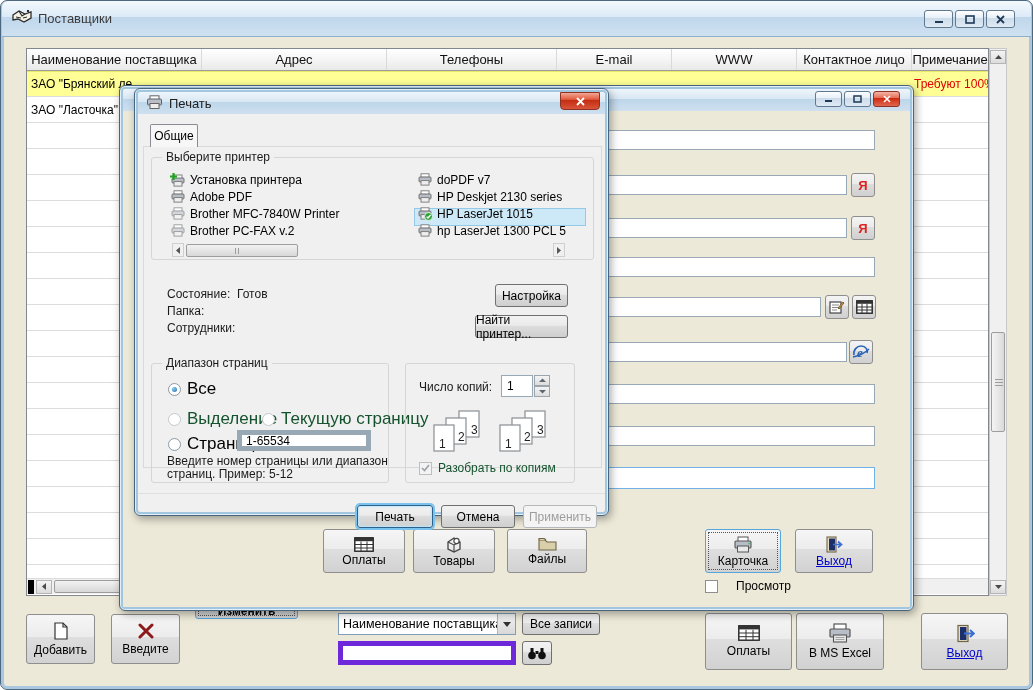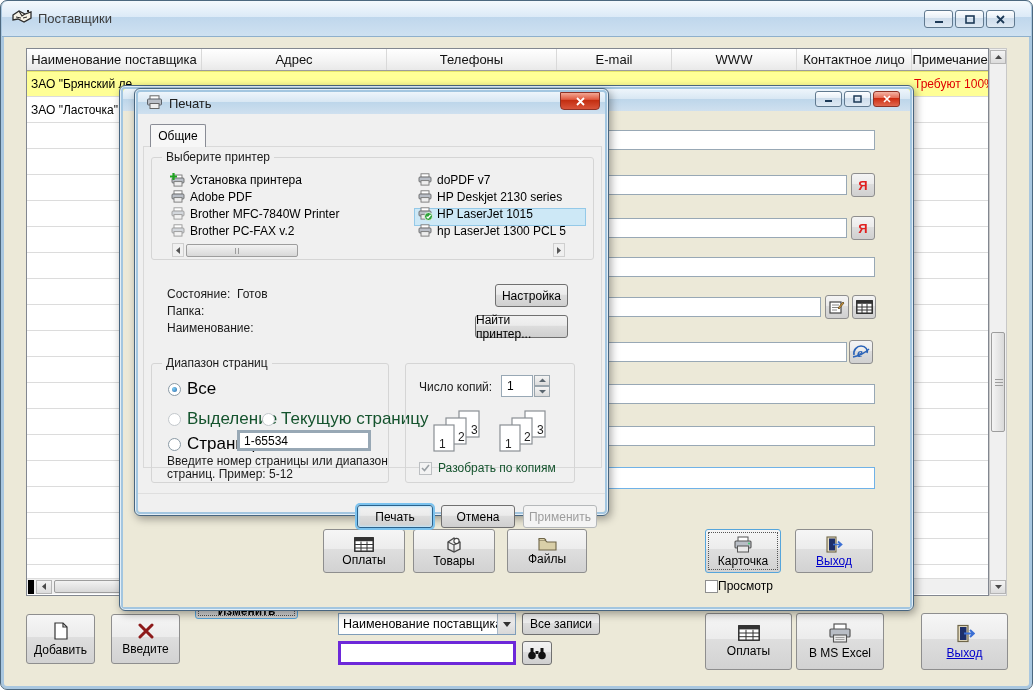--- a/index.html
+++ b/index.html
@@ -105,21 +105,21 @@
     display:flex; align-items:center; justify-content:center; }
 
   
   .tb-btn { position:absolute; height:50px; border:1px solid #8e8e8e; border-radius:3px;
     background:linear-gradient(#f6f6f6,#ececec 45%,#dedede 46%,#d2d2d2);
     display:flex; flex-direction:column; align-items:center; justify-content:center; gap:3px; font-size:12px; }
   .combo { position:absolute; height:22px; background:#fff; border:1px solid #7f9db9; display:flex; align-items:center; }
   .combo .txt { flex:1; padding-left:4px; font-size:12.5px; white-space:nowrap; overflow:hidden; }
   .combo .drop { width:18px; height:20px; border-left:1px solid #a8b8c8;
     background:linear-gradient(#f4f4f4,#d8d8d8); display:flex; align-items:center; justify-content:center; }
-  .input { position:absolute; background:#fff; border:3px solid #6d28d9; font-size:12px;
+  .input { position:absolute; background:#fff; border:5px solid #6d28d9; font-size:12px;
     font-family:"Liberation Sans", sans-serif; padding-left:4px; }
 </style>
 </head>
 <body>
 
 <div class="screen">
 
   <div class="main-titlebar">
     <span style="margin-left:10px">
       <svg width="20" height="16" viewBox="0 0 20 16">
@@ -292,21 +292,21 @@
         <span class="lbl">Карточка</span>
       </div>
       <div class="app-btn" style="left:672px;top:418px;width:78px">
         <svg width="18" height="17" viewBox="0 0 18 17">
           <rect x="2" y="1" width="9" height="15" fill="#e8dfc3" stroke="#6e6548" stroke-width="1.1"></rect>
           <rect x="4" y="2.5" width="6" height="12" fill="#1d2f6b"></rect>
           <path d="M8 8.5 L16 8.5 M13 5.5 L16.5 8.5 L13 11.5" fill="none" stroke="#3b6fd4" stroke-width="1.7"></path>
         </svg>
         <span class="lbl link">Выход</span>
       </div>
-      <div style="position:absolute;left:582px;top:468px;display:flex;align-items:center;gap:0">
+      <div style="position:absolute;left:582px;top:468px;display:flex;align-items:center;gap:18px">
         <span class="chk"></span>
         <span>Просмотр</span>
       </div>
     </div>
   </div>
 
   <div class="aero" style="left:133px;top:87px;width:475px;height:428px;z-index:3">
     <div class="aero-titlebar">
       <span style="margin-left:8px">
         <svg width="17" height="14" viewBox="0 0 17 14">
@@ -317,21 +317,21 @@
       </span>
       <span style="margin-left:6px;font-size:13px;color:#222">Печать</span>
     </div>
     <div class="dlg-close">
       <svg width="9" height="9">
           <path d="M1 1 L8 8 M8 1 L1 8" stroke="#fff" stroke-width="1.8"></path>
         </svg>
     </div>
     <div class="aero-client dlg-client">
 
-      <div class="tab" style="left:12px;top:10px;width:56px;height:23px;z-index:2">Общие</div>
+      <div class="tab" style="left:12px;top:10px;width:48px;height:23px;z-index:2">Общие</div>
       <div class="tabpage" style="left:5px;top:32px;width:459px;height:322px"></div>
 
       <div class="groupbox" style="left:13px;top:43px;width:443px;height:103px">
         <span class="grouplabel">Выберите принтер</span>
       </div>
 
       <div class="plist-sel" style="left:276px;top:94px;width:172px;height:18px"></div>
 
       <div class="plist-item" style="left:32px;top:59px">
         <svg width="16" height="14" viewBox="0 0 16 14">
@@ -414,21 +414,21 @@
         <div class="scr-btn" style="margin-left:auto;border-color:#cfcfcf;background:#f0f0f0;width:12px">
             <svg width="6" height="7">
               <path d="M1 0 L5 3.5 L1 7 Z" fill="#555"></path>
             </svg>
           </div>
       </div>
 
       <div class="dlg-label" style="left:29px;top:173px">Состояние:</div>
       <div class="dlg-label" style="left:99px;top:173px">Готов</div>
       <div class="dlg-label" style="left:29px;top:190px">Папка:</div>
-      <div class="dlg-label" style="left:29px;top:207px">Наименование:</div>
+      <div class="dlg-label" style="left:29px;top:207px">Сотрудники:</div>
       <div class="btn" style="left:357px;top:170px;width:73px;height:23px">Настройка</div>
       <div class="btn" style="left:337px;top:201px;width:93px;height:23px">Найти принтер...</div>
 
       <div class="groupbox" style="left:13px;top:249px;width:238px;height:120px">
         <span class="grouplabel">Диапазон страниц</span>
       </div>
       <div class="radio-row" style="left:30px;top:265px">
         <span class="radio on"></span>
         <span>Все</span>
       </div>

